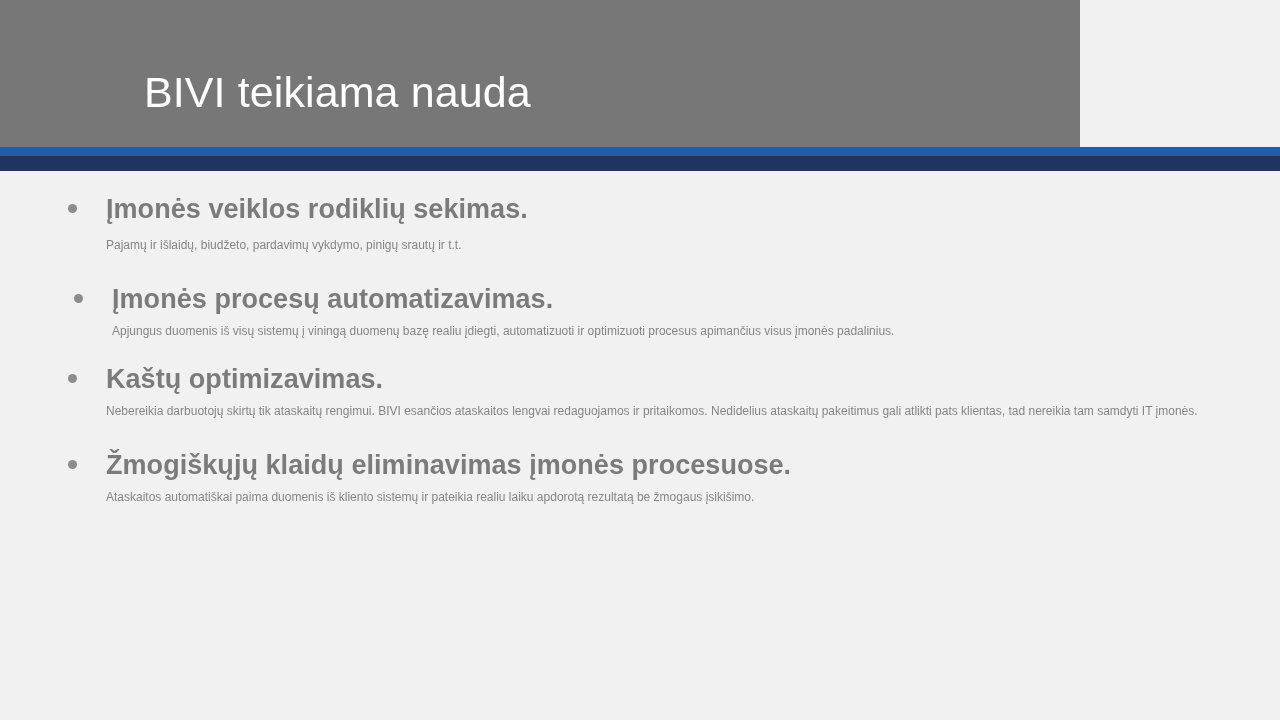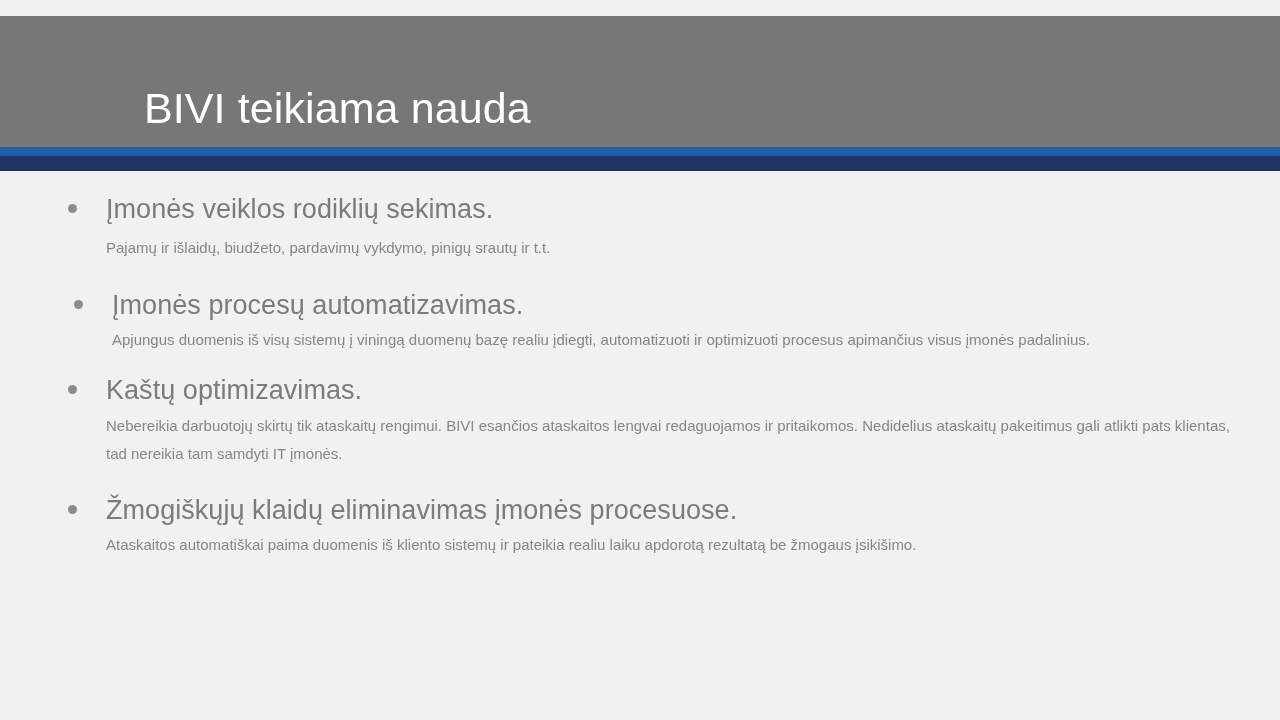--- a/index.html
+++ b/index.html
@@ -19,22 +19,22 @@
     position: relative;
     width: 1280px;
     height: 720px;
     background: #f1f1f1;
     box-sizing: border-box;
   }
   
   .slide-header {
     position: absolute;
     left: 0;
-    top: 16px;
-    width: 1280px;
+    top: 0;
+    width: 1080px;
     height: 147px;
     background: #777777;
   }
   .slide-title {
     position: absolute;
     left: 144px;
     top: 70px;
     margin: 0;
     font-size: 43px;
     font-weight: 400;
@@ -85,28 +85,28 @@
     left: 68px;
     top: 11px;
     width: 9px;
     height: 9px;
     border-radius: 50%;
     background: #8c8c8c;
   }
   .bullet-heading {
     margin: 0;
     font-size: 27px;
-    font-weight: 400;
+    font-weight: 700;
     line-height: 1.2;
     color: #7b7b7b;
     letter-spacing: 0.05px;
   }
   .bullet-sub {
     margin: 9px 0 0 0;
-    font-size: 15px;
+    font-size: 12px;
     font-weight: 400;
     line-height: 1.88;
     color: #868686;
     letter-spacing: 0.0px;
   }
   .item-2 .bullet-sub { margin-top: 5px; }
   .item-3 .bullet-sub { margin-top: 5px; }
   .item-4 .bullet-sub { margin-top: 5px; }
   .item-2 { margin-bottom: 20px; margin-left: 6px; }
   .item-3 { margin-bottom: 22px; }

